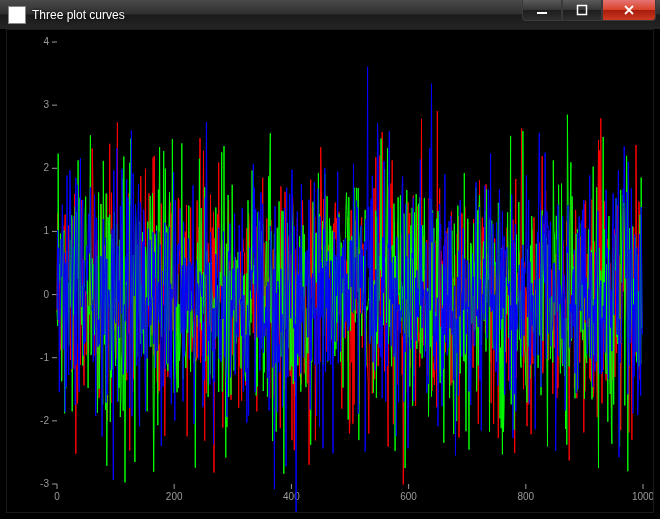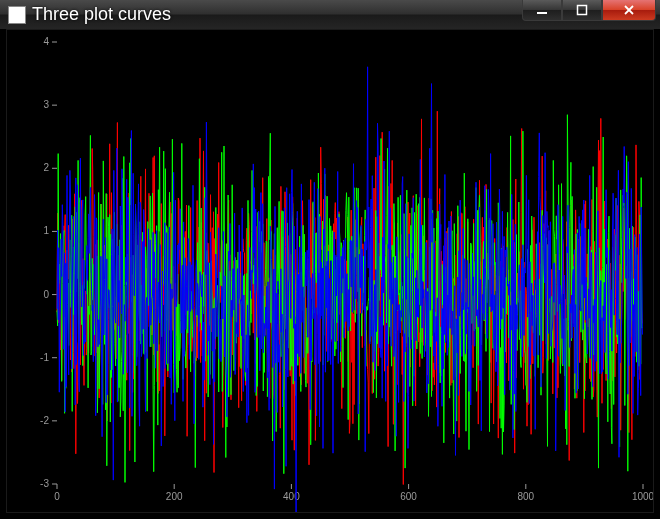--- a/index.html
+++ b/index.html
@@ -1,21 +1,21 @@
 <!DOCTYPE html>
 <html><head>
 <meta charset="utf-8">
 <style>
   html,body{margin:0;padding:0;width:660px;height:519px;background:#000;font-family:"Segoe UI",Tahoma,sans-serif;overflow:hidden}
   .win{position:relative;width:660px;height:519px}
   .tb{position:absolute;top:0;left:0;right:0;height:29px;
       background:linear-gradient(#4a4a4a,#2f2f2f 48%,#1a1a1a 52%,#252525);
       border-bottom:1px solid #000;display:flex;align-items:center;color:#fff}
   .tb .ico{width:16px;height:16px;margin:0 6px 0 8px;background:#fff;border:1px solid #888}
-  .tb .title{font-size:18px;text-shadow:0 0 3px #000}
+  .tb .title{font-size:12px;text-shadow:0 0 3px #000}
   .wbtns{position:absolute;right:4px;top:0;display:flex}
   .wbtn{width:38px;height:20px;margin-left:0;border:1px solid #3a3a3a;border-top:none;
         background:linear-gradient(#5a5a5a,#363636 48%,#1e1e1e 52%,#2e2e2e);
         display:flex;align-items:center;justify-content:center;color:#fff;font-size:11px}
   .wbtn.min{border-bottom-left-radius:4px}
   .wbtn.close{width:52px;border-bottom-right-radius:4px;
         background:linear-gradient(#e57373,#d9432a 48%,#a81c0e 52%,#cc3a20);color:#fff}
   .wbtn.close svg,.wbtn svg{display:block}
   .client{position:absolute;top:29px;left:6px;right:6px;bottom:6px;background:#000;
           border:1px solid #1a1a1a}

